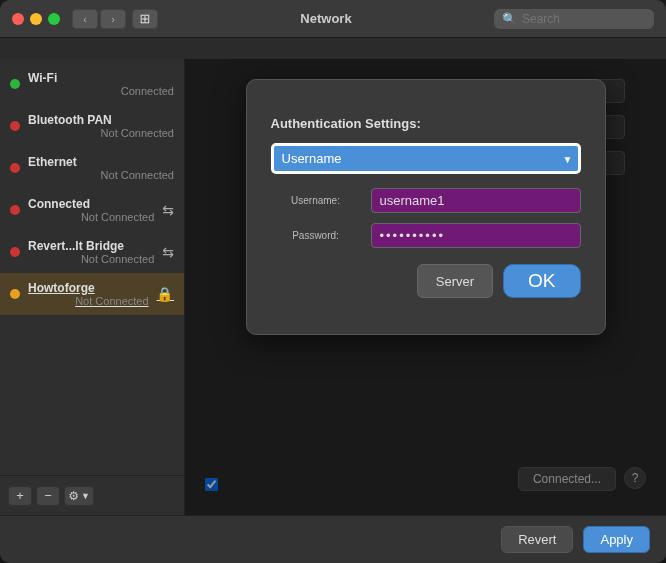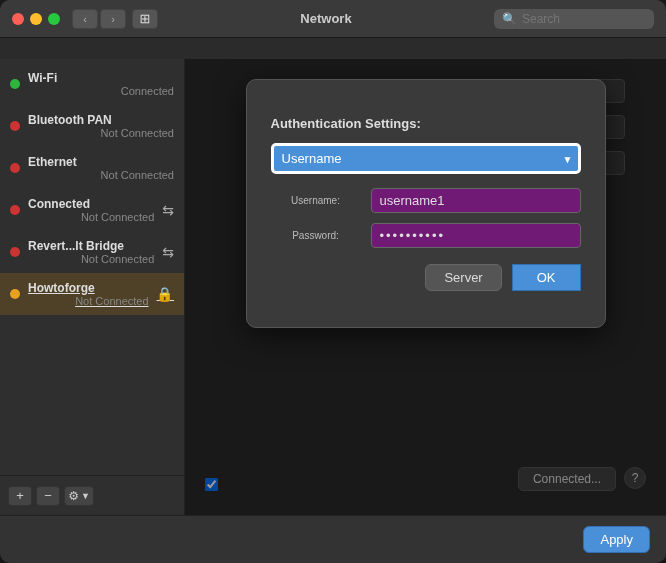--- a/index.html
+++ b/index.html
@@ -480,23 +480,23 @@
       border-radius: 6px;
       color: #ddd;
       font-size: 13px;
       cursor: pointer;
     }
 
     .btn-ok {
       padding: 5px 24px;
       background: #4a90d9;
       border: 1px solid #3070b0;
-      border-radius: 0;
+      border-radius: 10px;
       color: #fff;
-      font-size: 13px;
+      font-size: 19px;
       cursor: pointer;
     }
 
     .dots-password {
       letter-spacing: 2px;
       color: #ddd;
     }
   </style>
 </head>
 <body>
@@ -656,15 +656,16 @@
             <button class="btn-cancel">Server</button>
             <button class="btn-ok">OK</button>
           </div>
         </div>
       </div>
 
     </div>
   </div>
 
   <div class="window-bottom">
+    <button class="btn-revert">Revert</button>
     <button class="btn-apply">Apply</button>
   </div>
 </div>
 
 </body></html>

